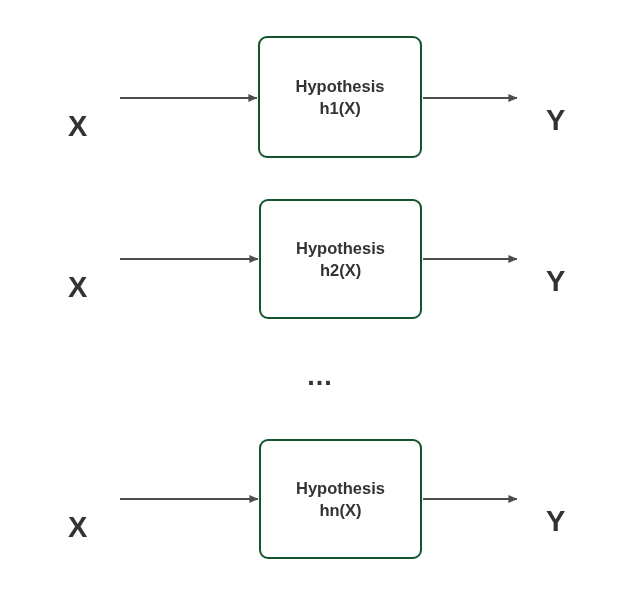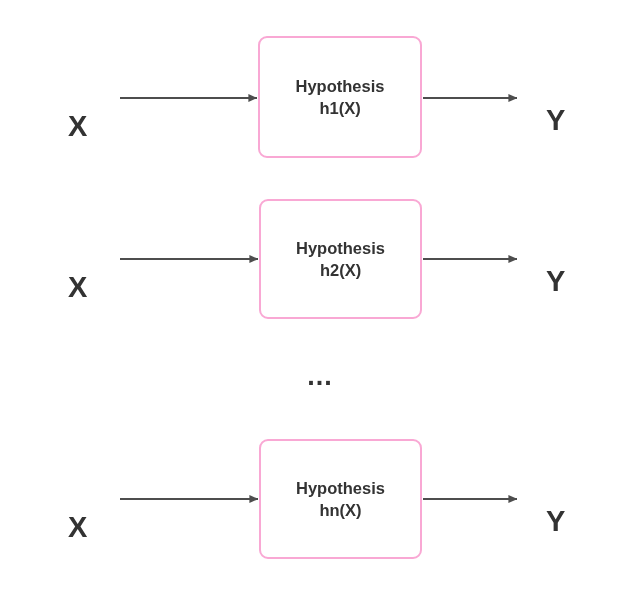--- a/index.html
+++ b/index.html
@@ -45,21 +45,21 @@
   }
   .io-label.y-label {
     left: 546px;
     top: 78px;
     width: 30px;
     text-align: left;
   }
   .hbox {
     position: absolute;
     box-sizing: border-box;
-    border: 2px solid #f9a8d4;
+    border: 2px solid #14532d;
     border-radius: 9px;
     background: #ffffff;
     display: flex;
     flex-direction: column;
     align-items: center;
     justify-content: center;
   }
   .hbox-line {
     font-family: "Liberation Sans", sans-serif;
     font-weight: bold;

